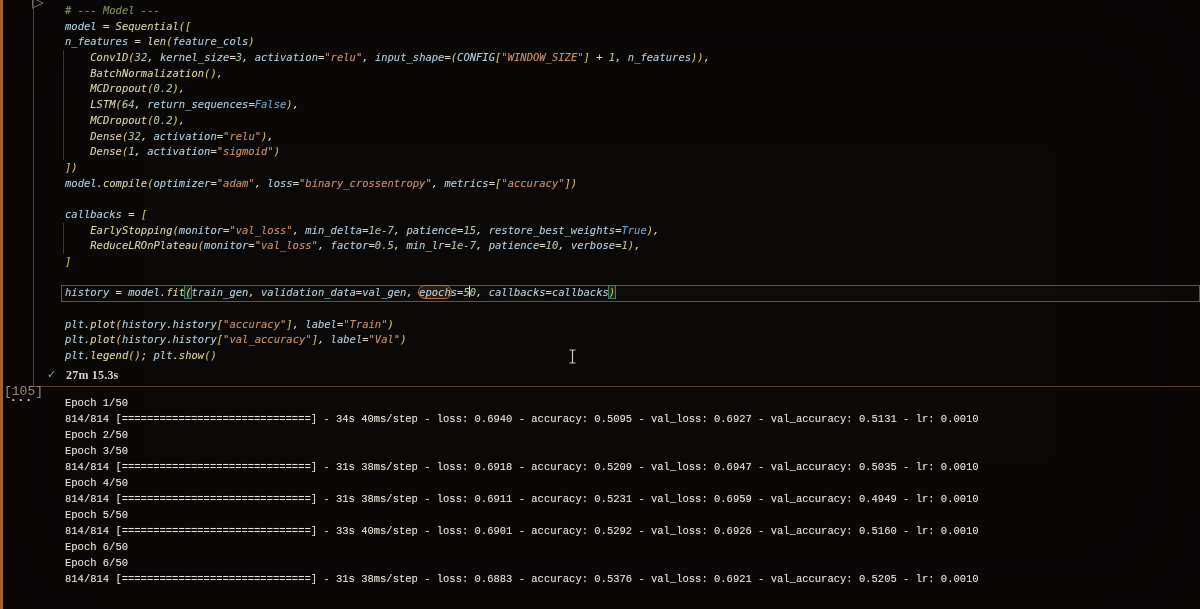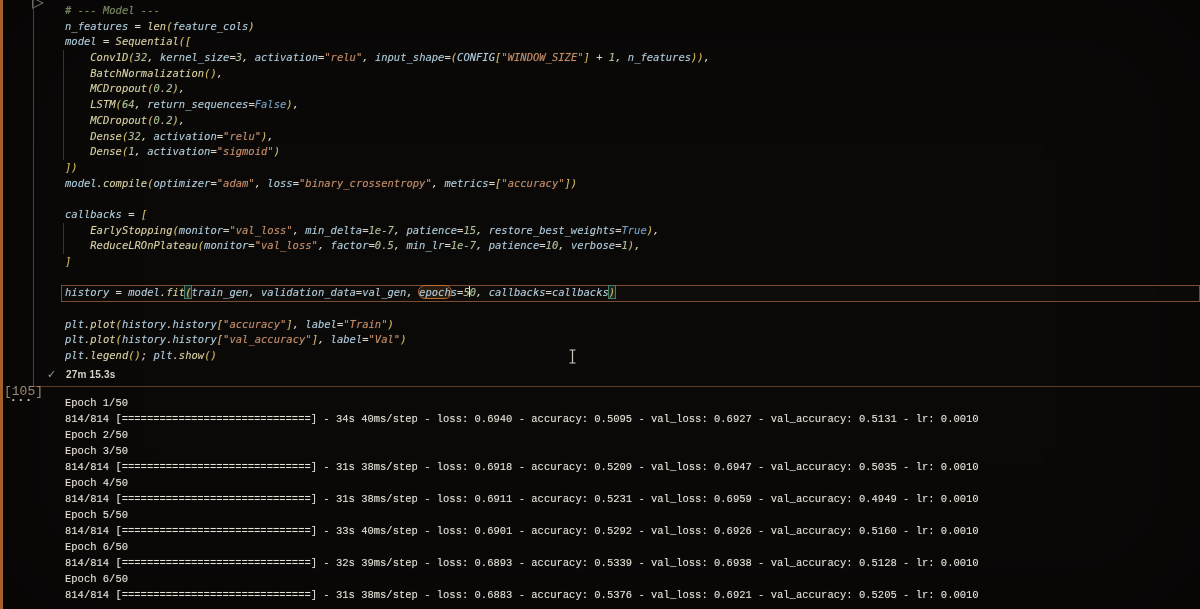--- a/index.html
+++ b/index.html
@@ -28,21 +28,21 @@
   .tk-s{color:var(--code-string,#c68a62);}
   .tk-n{color:var(--code-number,#a9bf93);}
   .tk-k{color:var(--code-keyword,#6f9fc8);}
   .tk-b{color:var(--code-bracket,#d3ba5e);}
   .tk-whl{outline:1px solid var(--word-hl-border,#bc6e33);background:rgba(188,110,51,.16);border-radius:6px;}
   .tk-bm{outline:1px solid var(--bracket-match-border,#46806a);background:rgba(70,128,106,.22);}
   .caret{display:inline-block;width:1px;height:11px;background:var(--caret-color,#e8e2d6);vertical-align:-1px;margin:0 -0.5px;}
   #exec-row{position:absolute;left:0;top:366px;width:400px;height:18px;line-height:18px;}
   #exec-count{position:absolute;left:4px;top:17px;font-size:13px;color:var(--exec-count,#9b8a6f);font-family:Liberation Mono, monospace;}
   #exec-check{position:absolute;left:47px;top:0;font-size:11px;color:var(--check-color,#8aa882);font-family:"DejaVu Sans",sans-serif;}
-  #exec-time{position:absolute;left:66px;top:0;font-size:10px;font-weight:bold;color:#d8d2c6;font-family:Liberation Sans, sans-serif;letter-spacing:.2px;text-align:right;}
+  #exec-time{position:absolute;left:66px;top:0;font-size:12px;font-weight:bold;color:#d8d2c6;font-family:Liberation Serif, serif;letter-spacing:.2px;text-align:right;}
   #out-more{position:absolute;left:10px;top:391px;font-size:11px;font-weight:bold;letter-spacing:1px;color:#c9c2b4;}
   #output{position:absolute;left:65px;top:395px;font-size:10.5px;color:var(--output-text,#e6e1d7);text-shadow:0 0 1px rgba(255,250,240,.3);}
   .ol{height:16px;line-height:16px;white-space:pre;font-family:Liberation Mono, monospace;}
   #ibeam{position:absolute;left:568px;top:349px;}
 </style>
 </head>
 <body>
 
 <div id="screen">
 
@@ -55,22 +55,22 @@
   <div class="vline" id="cell-border-left"></div>
   <div class="hline" id="cell-border-bottom"></div>
 
   <div id="current-line"></div>
   <div class="indent-guide" id="guide-1"></div>
   <div class="indent-guide" id="guide-2"></div>
 
   <div id="code">
     <div>
         <div class="cl"><span class="tk-cm"># --- Model ---</span></div>
+        <div class="cl"><span class="tk-v">model</span><span class="tk-d"> = </span><span class="tk-fn">Sequential</span><span class="tk-b">([</span></div>
         <div class="cl"><span class="tk-v">n_features</span><span class="tk-d"> = </span><span class="tk-fn">len</span><span class="tk-b">(</span><span class="tk-v">feature_cols</span><span class="tk-b">)</span></div>
-        <div class="cl"><span class="tk-v">model</span><span class="tk-d"> = </span><span class="tk-fn">Sequential</span><span class="tk-b">([</span></div>
         <div class="cl"><span class="tk-d">    </span><span class="tk-fn">Conv1D</span><span class="tk-b">(</span><span class="tk-n">32</span><span class="tk-d">, </span><span class="tk-v">kernel_size</span><span class="tk-d">=</span><span class="tk-n">3</span><span class="tk-d">, </span><span class="tk-v">activation</span><span class="tk-d">=</span><span class="tk-s">"relu"</span><span class="tk-d">, </span><span class="tk-v">input_shape</span><span class="tk-d">=</span><span class="tk-b">(</span><span class="tk-v">CONFIG</span><span class="tk-b">[</span><span class="tk-s">"WINDOW_SIZE"</span><span class="tk-b">]</span><span class="tk-d"> + </span><span class="tk-n">1</span><span class="tk-d">, </span><span class="tk-v">n_features</span><span class="tk-b">))</span><span class="tk-d">,</span></div>
         <div class="cl"><span class="tk-d">    </span><span class="tk-fn">BatchNormalization</span><span class="tk-b">()</span><span class="tk-d">,</span></div>
         <div class="cl"><span class="tk-d">    </span><span class="tk-fn">MCDropout</span><span class="tk-b">(</span><span class="tk-n">0.2</span><span class="tk-b">)</span><span class="tk-d">,</span></div>
         <div class="cl"><span class="tk-d">    </span><span class="tk-fn">LSTM</span><span class="tk-b">(</span><span class="tk-n">64</span><span class="tk-d">, </span><span class="tk-v">return_sequences</span><span class="tk-d">=</span><span class="tk-k">False</span><span class="tk-b">)</span><span class="tk-d">,</span></div>
         <div class="cl"><span class="tk-d">    </span><span class="tk-fn">MCDropout</span><span class="tk-b">(</span><span class="tk-n">0.2</span><span class="tk-b">)</span><span class="tk-d">,</span></div>
         <div class="cl"><span class="tk-d">    </span><span class="tk-fn">Dense</span><span class="tk-b">(</span><span class="tk-n">32</span><span class="tk-d">, </span><span class="tk-v">activation</span><span class="tk-d">=</span><span class="tk-s">"relu"</span><span class="tk-b">)</span><span class="tk-d">,</span></div>
         <div class="cl"><span class="tk-d">    </span><span class="tk-fn">Dense</span><span class="tk-b">(</span><span class="tk-n">1</span><span class="tk-d">, </span><span class="tk-v">activation</span><span class="tk-d">=</span><span class="tk-s">"sigmoid"</span><span class="tk-b">)</span></div>
         <div class="cl"><span class="tk-b">])</span></div>
         <div class="cl"><span class="tk-v">model</span><span class="tk-d">.</span><span class="tk-fn">compile</span><span class="tk-b">(</span><span class="tk-v">optimizer</span><span class="tk-d">=</span><span class="tk-s">"adam"</span><span class="tk-d">, </span><span class="tk-v">loss</span><span class="tk-d">=</span><span class="tk-s">"binary_crossentropy"</span><span class="tk-d">, </span><span class="tk-v">metrics</span><span class="tk-d">=</span><span class="tk-b">[</span><span class="tk-s">"accuracy"</span><span class="tk-b">])</span></div>
         <div class="cl"></div>
@@ -100,21 +100,20 @@
         <div class="ol">Epoch 1/50</div>
         <div class="ol">814/814 [==============================] - 34s 40ms/step - loss: 0.6940 - accuracy: 0.5095 - val_loss: 0.6927 - val_accuracy: 0.5131 - lr: 0.0010</div>
         <div class="ol">Epoch 2/50</div>
         <div class="ol">Epoch 3/50</div>
         <div class="ol">814/814 [==============================] - 31s 38ms/step - loss: 0.6918 - accuracy: 0.5209 - val_loss: 0.6947 - val_accuracy: 0.5035 - lr: 0.0010</div>
         <div class="ol">Epoch 4/50</div>
         <div class="ol">814/814 [==============================] - 31s 38ms/step - loss: 0.6911 - accuracy: 0.5231 - val_loss: 0.6959 - val_accuracy: 0.4949 - lr: 0.0010</div>
         <div class="ol">Epoch 5/50</div>
         <div class="ol">814/814 [==============================] - 33s 40ms/step - loss: 0.6901 - accuracy: 0.5292 - val_loss: 0.6926 - val_accuracy: 0.5160 - lr: 0.0010</div>
         <div class="ol">Epoch 6/50</div>
-        <div class="ol">814/814 [==============================] - 32s 39ms/step - loss: 0.6893 - accuracy: 0.5339 - val_loss: 0.6938 - val_accuracy: 0.5128 - lr: 0.0010</div>
         <div class="ol">Epoch 6/50</div>
         <div class="ol">814/814 [==============================] - 31s 38ms/step - loss: 0.6883 - accuracy: 0.5376 - val_loss: 0.6921 - val_accuracy: 0.5205 - lr: 0.0010</div>
       </div>
   </div>
 
   <svg id="ibeam" width="9" height="15" viewBox="0 0 9 15">
     <g stroke="#cfc9bd" stroke-width="1.2" fill="none">
       <path d="M1.5 1 h6 M4.5 1 v13 M1.5 14 h6"></path>
     </g>
   </svg>

